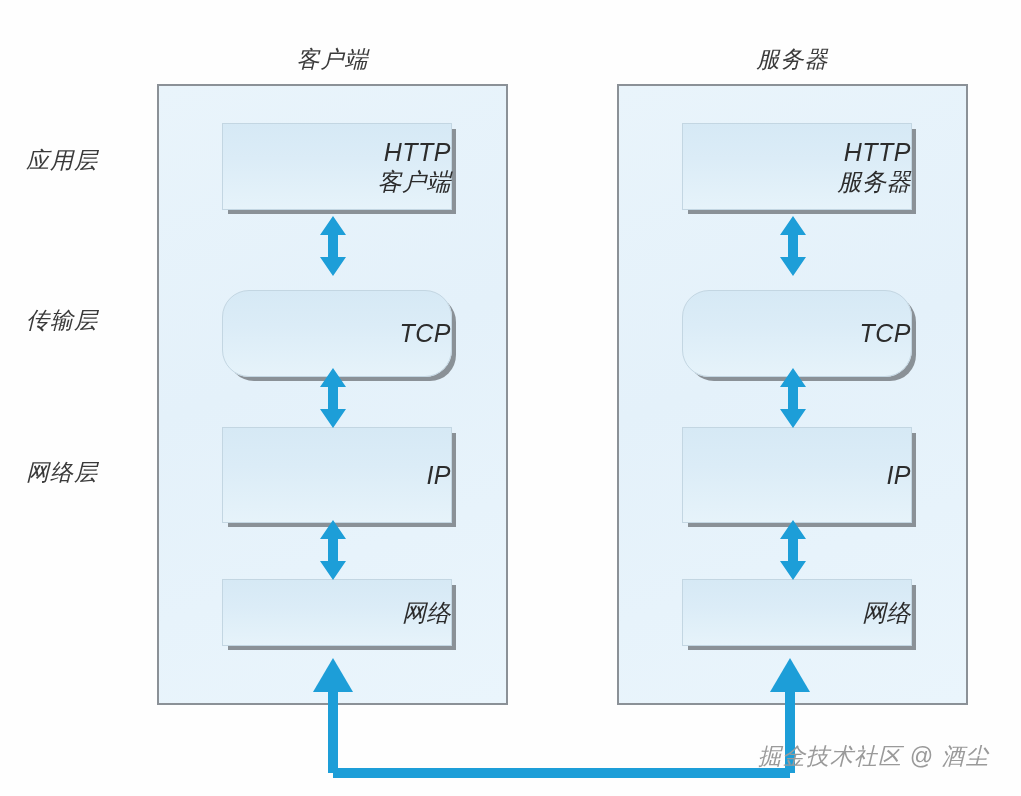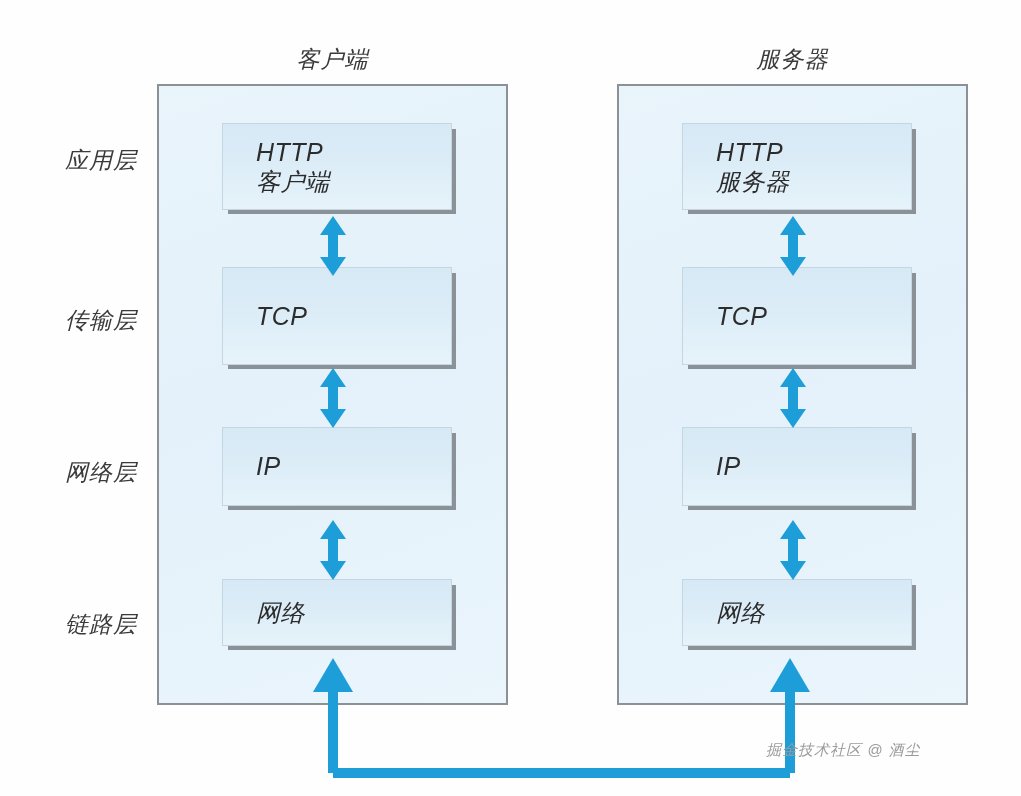--- a/index.html
+++ b/index.html
@@ -29,21 +29,20 @@
 
   
   .layer-label {
     position: absolute;
     left: 26px;
     width: 120px;
     font-size: 23px;
     color: #3a3a3a;
     letter-spacing: 1px;
     white-space: nowrap;
-    margin-left: 39px;
   }
 
   
   .host-box {
     position: absolute;
     top: 84px;
     height: 621px;
     background: linear-gradient(160deg, #e9f4fb 0%, #e4f1fa 45%, #eaf5fc 100%);
     border: 2px solid #8b9197;
     box-sizing: border-box;
@@ -53,37 +52,37 @@
 
   
   .proto-box {
     position: absolute;
     box-sizing: border-box;
     background: linear-gradient(to bottom, #d6e9f5 0%, #dbecf7 40%, #e6f3fa 100%);
     border: 1px solid #c3d6e2;
     box-shadow: 5px 5px 0 -1px #8a9197;
     display: flex;
     flex-direction: column;
-    align-items: flex-start;
+    align-items: flex-end;
     justify-content: center;
     line-height: 1.22;
     padding-left: 33px;
   }
   .proto-line {
     font-size: 25px;
     color: #2c2c2c;
     letter-spacing: 0.5px;
     white-space: nowrap;
   }
   .proto-line.cjk { font-size: 24px; }
 
   
   .row-app  { top: 123px; height: 87px; }
-  .row-tpt  { top: 267px; height: 98px; }
-  .row-net  { top: 427px; height: 79px; }
+  .row-tpt  { top: 290px; height: 87px; border-radius: 27px; }
+  .row-net  { top: 427px; height: 96px; }
   .row-link { top: 579px; height: 67px; }
 
   .col-left  { left: 222px; width: 230px; }
   .col-right { left: 682px; width: 230px; }
 
   
   .dbl-arrow {
     position: absolute;
     width: 36px;
     height: 64px;
@@ -101,39 +100,37 @@
     top: 650px;
     width: 1021px;
     height: 146px;
   }
 
   
   #watermark {
     position: absolute;
     left: 758px;
     top: 741px;
-    font-size: 15px;
+    font-size: 23px;
     color: #9a9a9a;
     letter-spacing: 1px;
     white-space: nowrap;
-    margin-left: 8px;
   }
 </style>
 </head>
 <body>
 
 <div id="canvas">
 
   <div class="col-caption" style="left:157px; top:44px; width:351px;">客户端</div>
   <div class="col-caption" style="left:617px; top:44px; width:351px;">服务器</div>
 
   <div class="layer-label" style="top:145px;">应用层</div>
   <div class="layer-label" style="top:305px;">传输层</div>
   <div class="layer-label" style="top:457px;">网络层</div>
-  <div class="layer-label" style="top:609px;">链路层</div>
 
   <div class="host-box client"></div>
   <div class="host-box server"></div>
 
   <div class="proto-box col-left row-app">
     <div class="proto-line">HTTP</div>
     <div class="proto-line cjk">客户端</div>
   </div>
   <div class="proto-box col-left row-tpt">
     <div class="proto-line">TCP</div>

